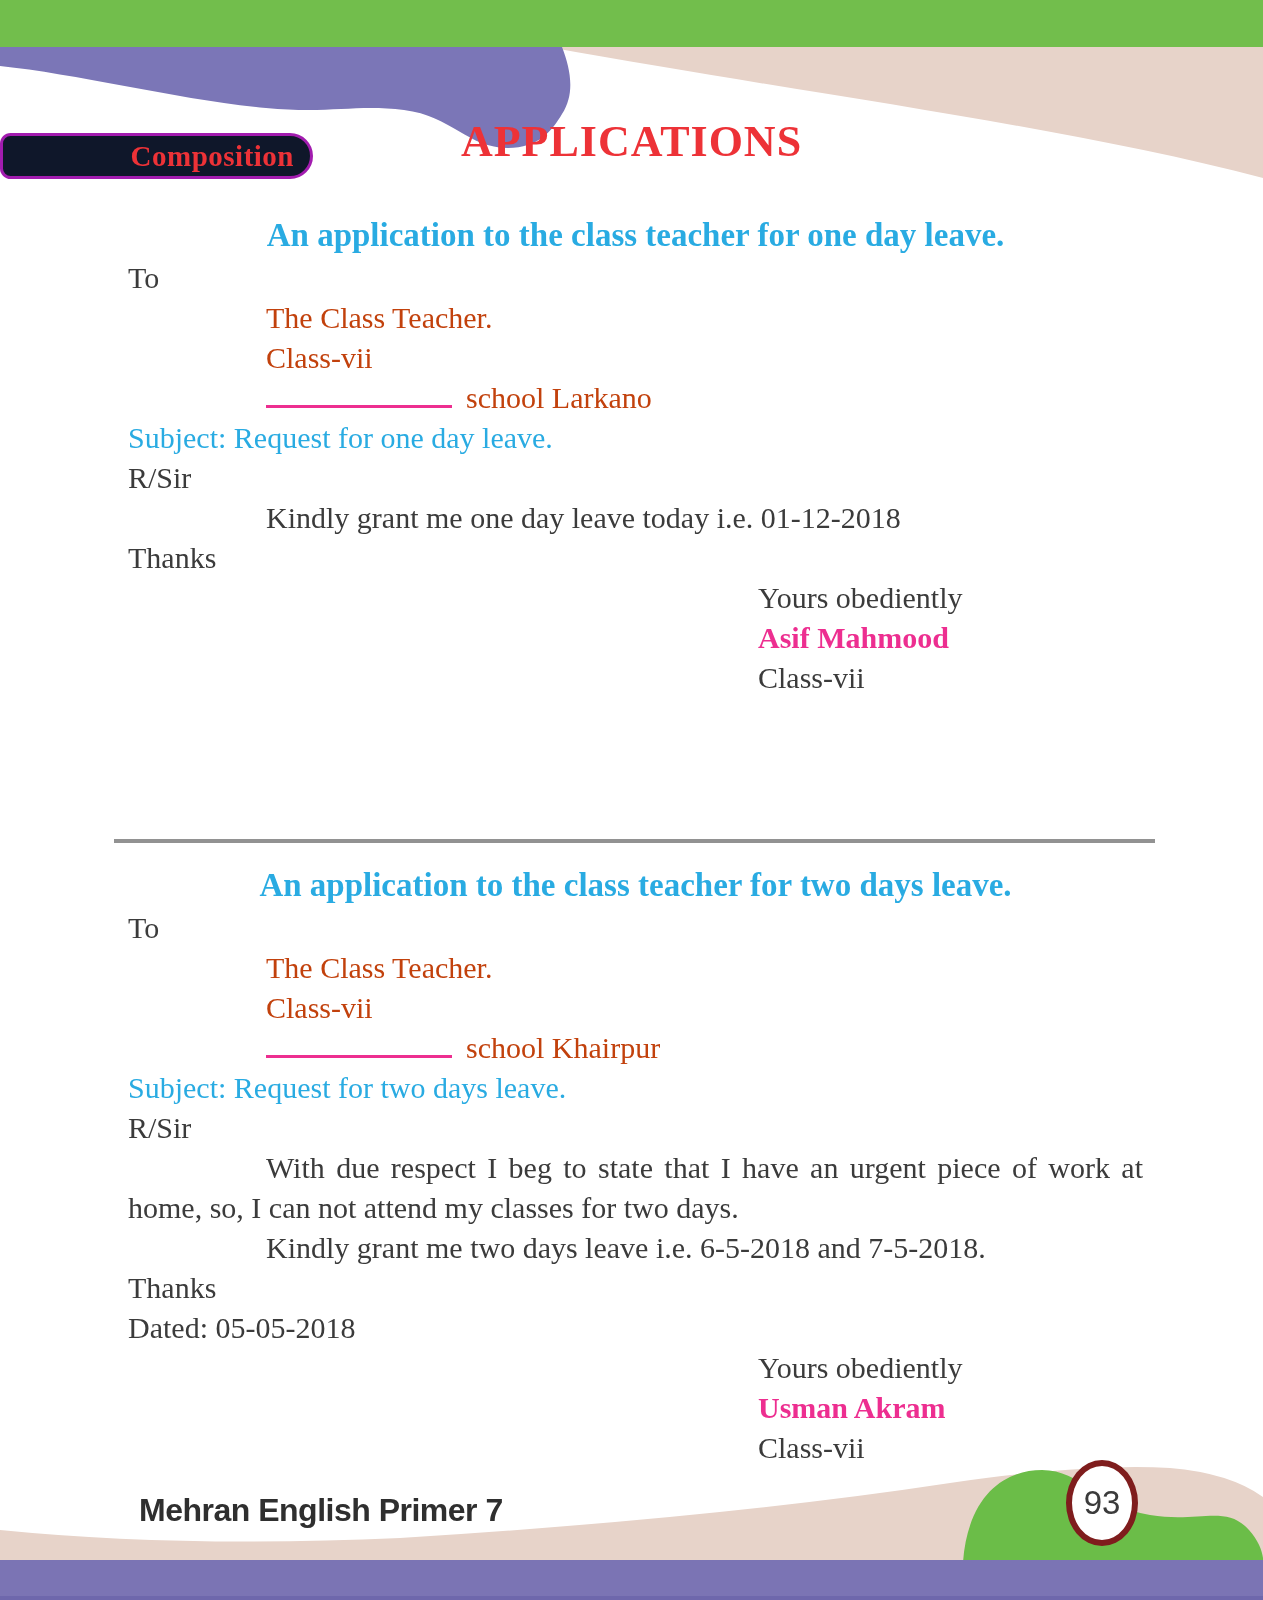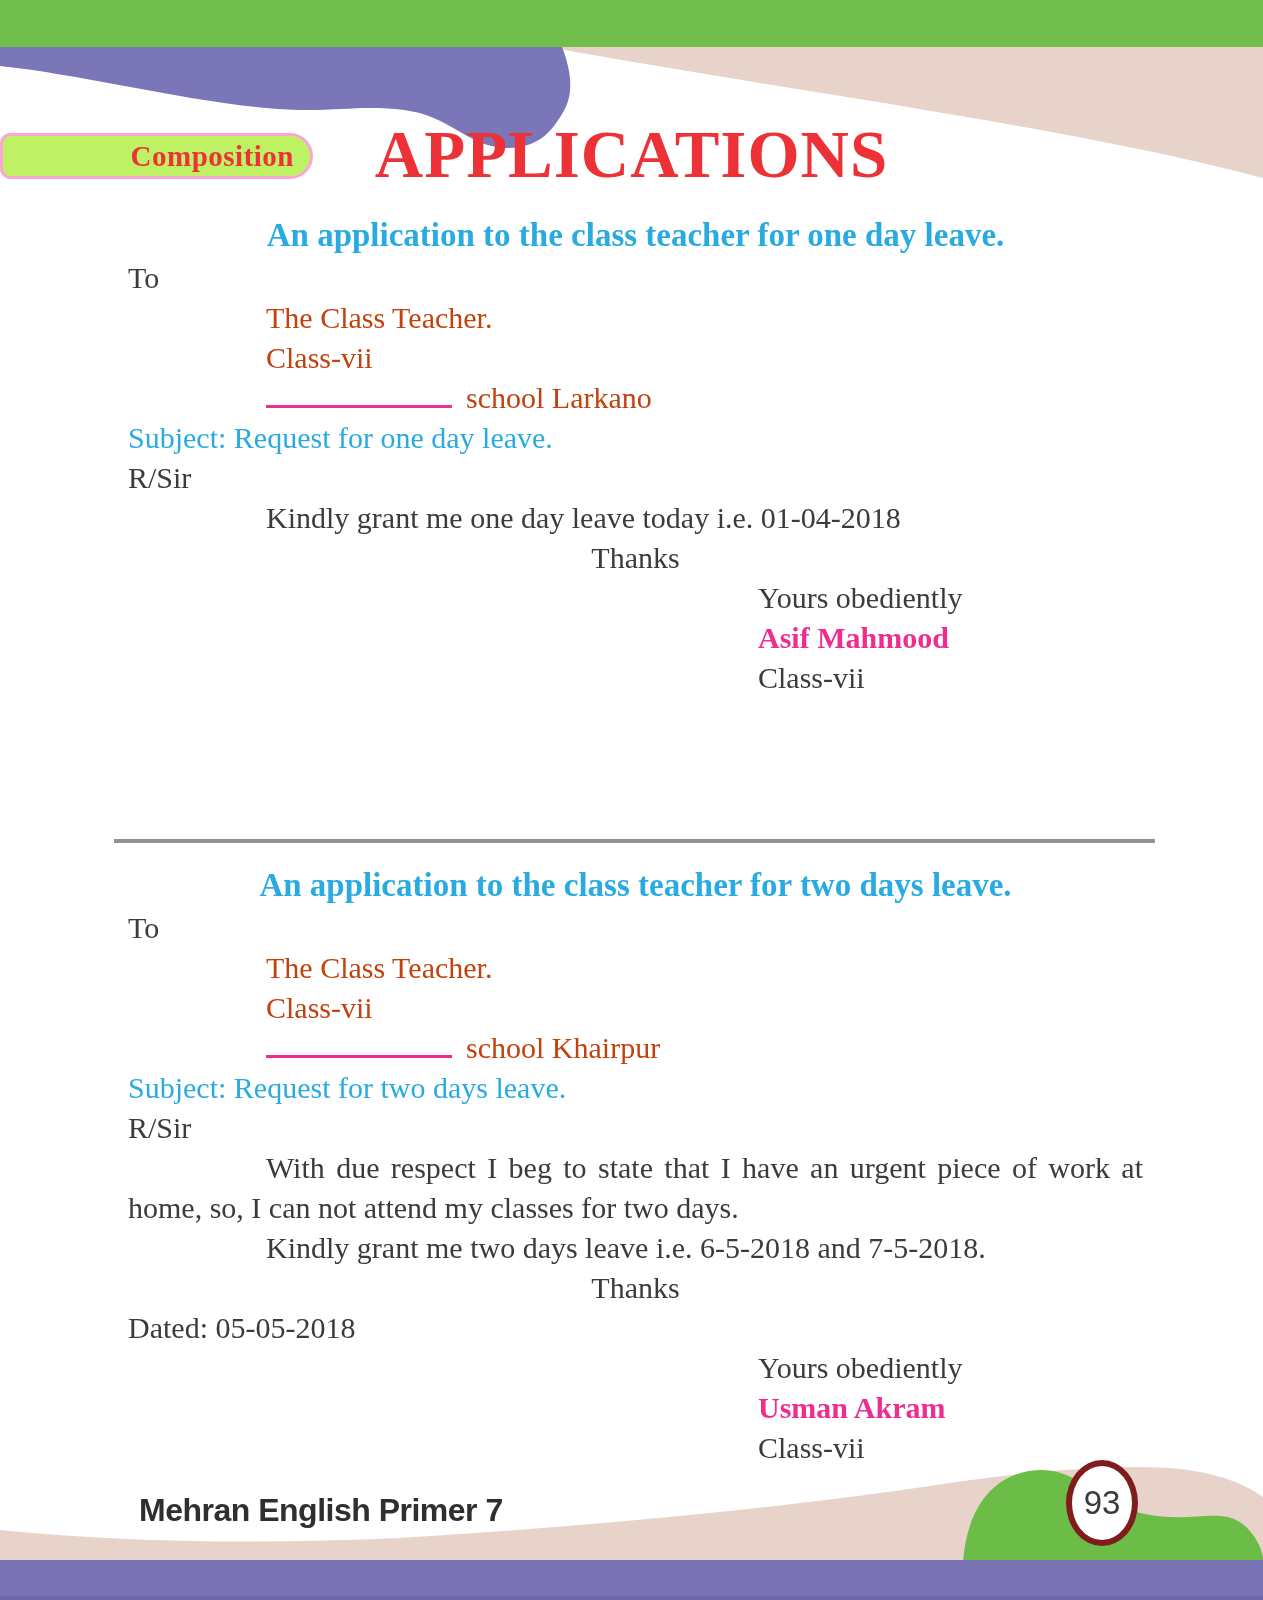--- a/index.html
+++ b/index.html
@@ -1,41 +1,41 @@
 <!DOCTYPE html>
 <html><head>
 <meta charset="utf-8">
 <style>
   html,body{margin:0;padding:0;background:#fff;}
   .page{position:relative;width:1263px;height:1600px;background:#ffffff;overflow:hidden;
         font-family:"Liberation Serif",serif;}
   .decor{position:absolute;left:0;top:0;pointer-events:none;}
 
   
-  .pill{position:absolute;left:0px;top:133px;width:313px;height:46px;background:#bef264;
-        border:3px solid #f9a8d4;border-radius:12px 26px 26px 12px;box-sizing:border-box;
+  .pill{position:absolute;left:0px;top:133px;width:313px;height:46px;background:#0f172a;
+        border:3px solid #a21caf;border-radius:12px 26px 26px 12px;box-sizing:border-box;
         display:flex;align-items:center;justify-content:flex-end;padding-right:16px;}
   .pill-label{color:#ED3237;font-weight:bold;font-size:29px;letter-spacing:.5px;}
 
   
   .page-title{position:absolute;left:0;top:116px;width:100%;text-align:center;
-              color:#ED3237;font-size:67px;font-weight:bold;letter-spacing:1px;}
+              color:#ED3237;font-size:44px;font-weight:bold;letter-spacing:1px;}
 
   
   .letter{position:absolute;left:112px;width:1015px;color:#3b3b3b;
           font-size:30px;line-height:40px;margin-left:16px;}
   .letter-heading{text-align:center;color:#29ABE2;font-weight:bold;font-size:33px;
                   line-height:46px;margin:0 0 0 0;}
   .ind{margin-left:138px;}
   .pink{color:#c2410c;}
   .cyan{color:#29ABE2;}
   .blank-line{display:inline-block;width:186px;border-bottom:3px solid #ED2E90;
               margin-right:14px;}
   .body-para{text-align:justify;text-indent:138px;margin:0;}
-  .thanks{text-align:center;}
+  .thanks{}
   .sig-block{margin-left:630px;}
   .sig-name{color:#ED2E90;font-weight:bold;}
   #app1{top:212px;}
   #app2{top:862px;}
 
   .divider{position:absolute;left:114px;top:839px;width:1041px;height:4px;background:#929292;}
 
   
   .footer-book{position:absolute;left:139px;top:1492px;color:#2f2f2f;
                font-family:"Liberation Sans",sans-serif;font-weight:bold;
@@ -64,21 +64,21 @@
   <div class="page-title">APPLICATIONS</div>
 
   <section class="letter" id="app1">
     <h2 class="letter-heading">An application to the class teacher for one day leave.</h2>
     <div>To</div>
     <div class="ind pink">The Class Teacher.</div>
     <div class="ind pink">Class-vii</div>
     <div class="ind pink"><span class="blank-line"></span><span>school Larkano</span></div>
     <div class="cyan">Subject: Request for one day leave.</div>
     <div>R/Sir</div>
-    <div class="ind">Kindly grant me one day leave today i.e. 01-04-2018</div>
+    <div class="ind">Kindly grant me one day leave today i.e. 01-12-2018</div>
     <div class="thanks">Thanks</div>
     <div class="sig-block">
       <div>Yours obediently</div>
       <div class="sig-name">Asif Mahmood</div>
       <div>Class-vii</div>
     </div>
   </section>
 
   <div class="divider"></div>
 

